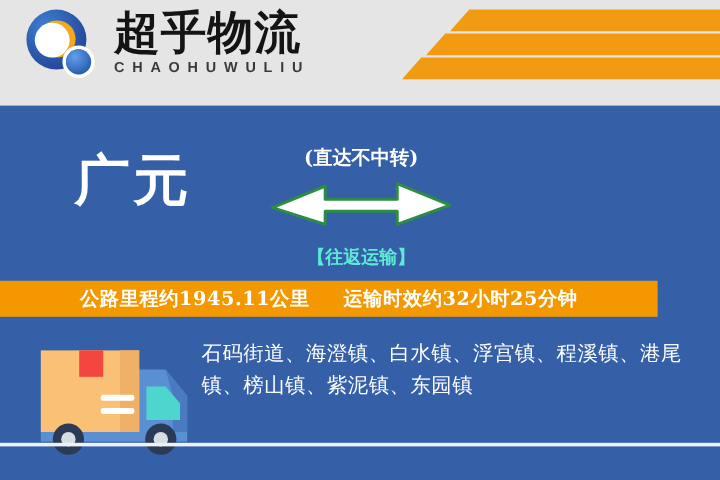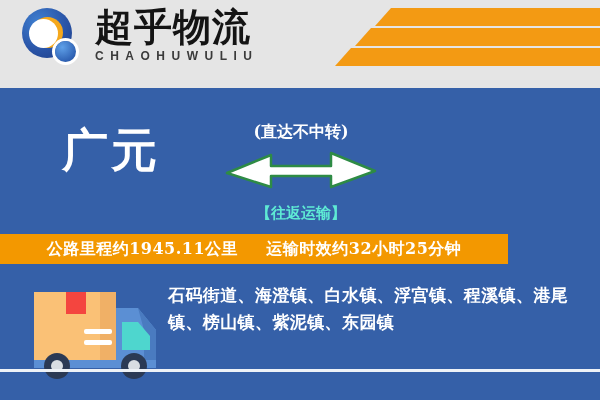--- a/index.html
+++ b/index.html
@@ -137,21 +137,21 @@
     color: #5eead4;
     line-height: 20px;
     margin-top: 8px;
     white-space: nowrap;
   }
 
   
   .infobar {
     position: absolute;
     left: 0; top: 234px;
-    width: 508px; height: 30px;
+    width: 548px; height: 30px;
     background: #F39800;
     display: flex;
     align-items: center;
     justify-content: center;
   }
   .infobar-text {
     font-family: "DejaVu Serif", "Liberation Serif", serif;
     font-size: 16px;
     font-weight: bold;
     color: #ffffff;
@@ -165,21 +165,21 @@
     position: absolute;
     left: 0; top: 264px;
     width: 600px; height: 136px;
   }
   .coverage-text {
     position: absolute;
     left: 168px; top: 18px;
     width: 406px;
     font-family: "DejaVu Serif", "Liberation Serif", serif;
     font-size: 17px;
-    font-weight: bold;
+    font-weight: normal;
     color: #ffffff;
     line-height: 27px;
     letter-spacing: 0.4px;
   }
   .truck {
     position: absolute;
     left: 26px; top: 14px;
     width: 146px; height: 106px;
   }
   .road {

